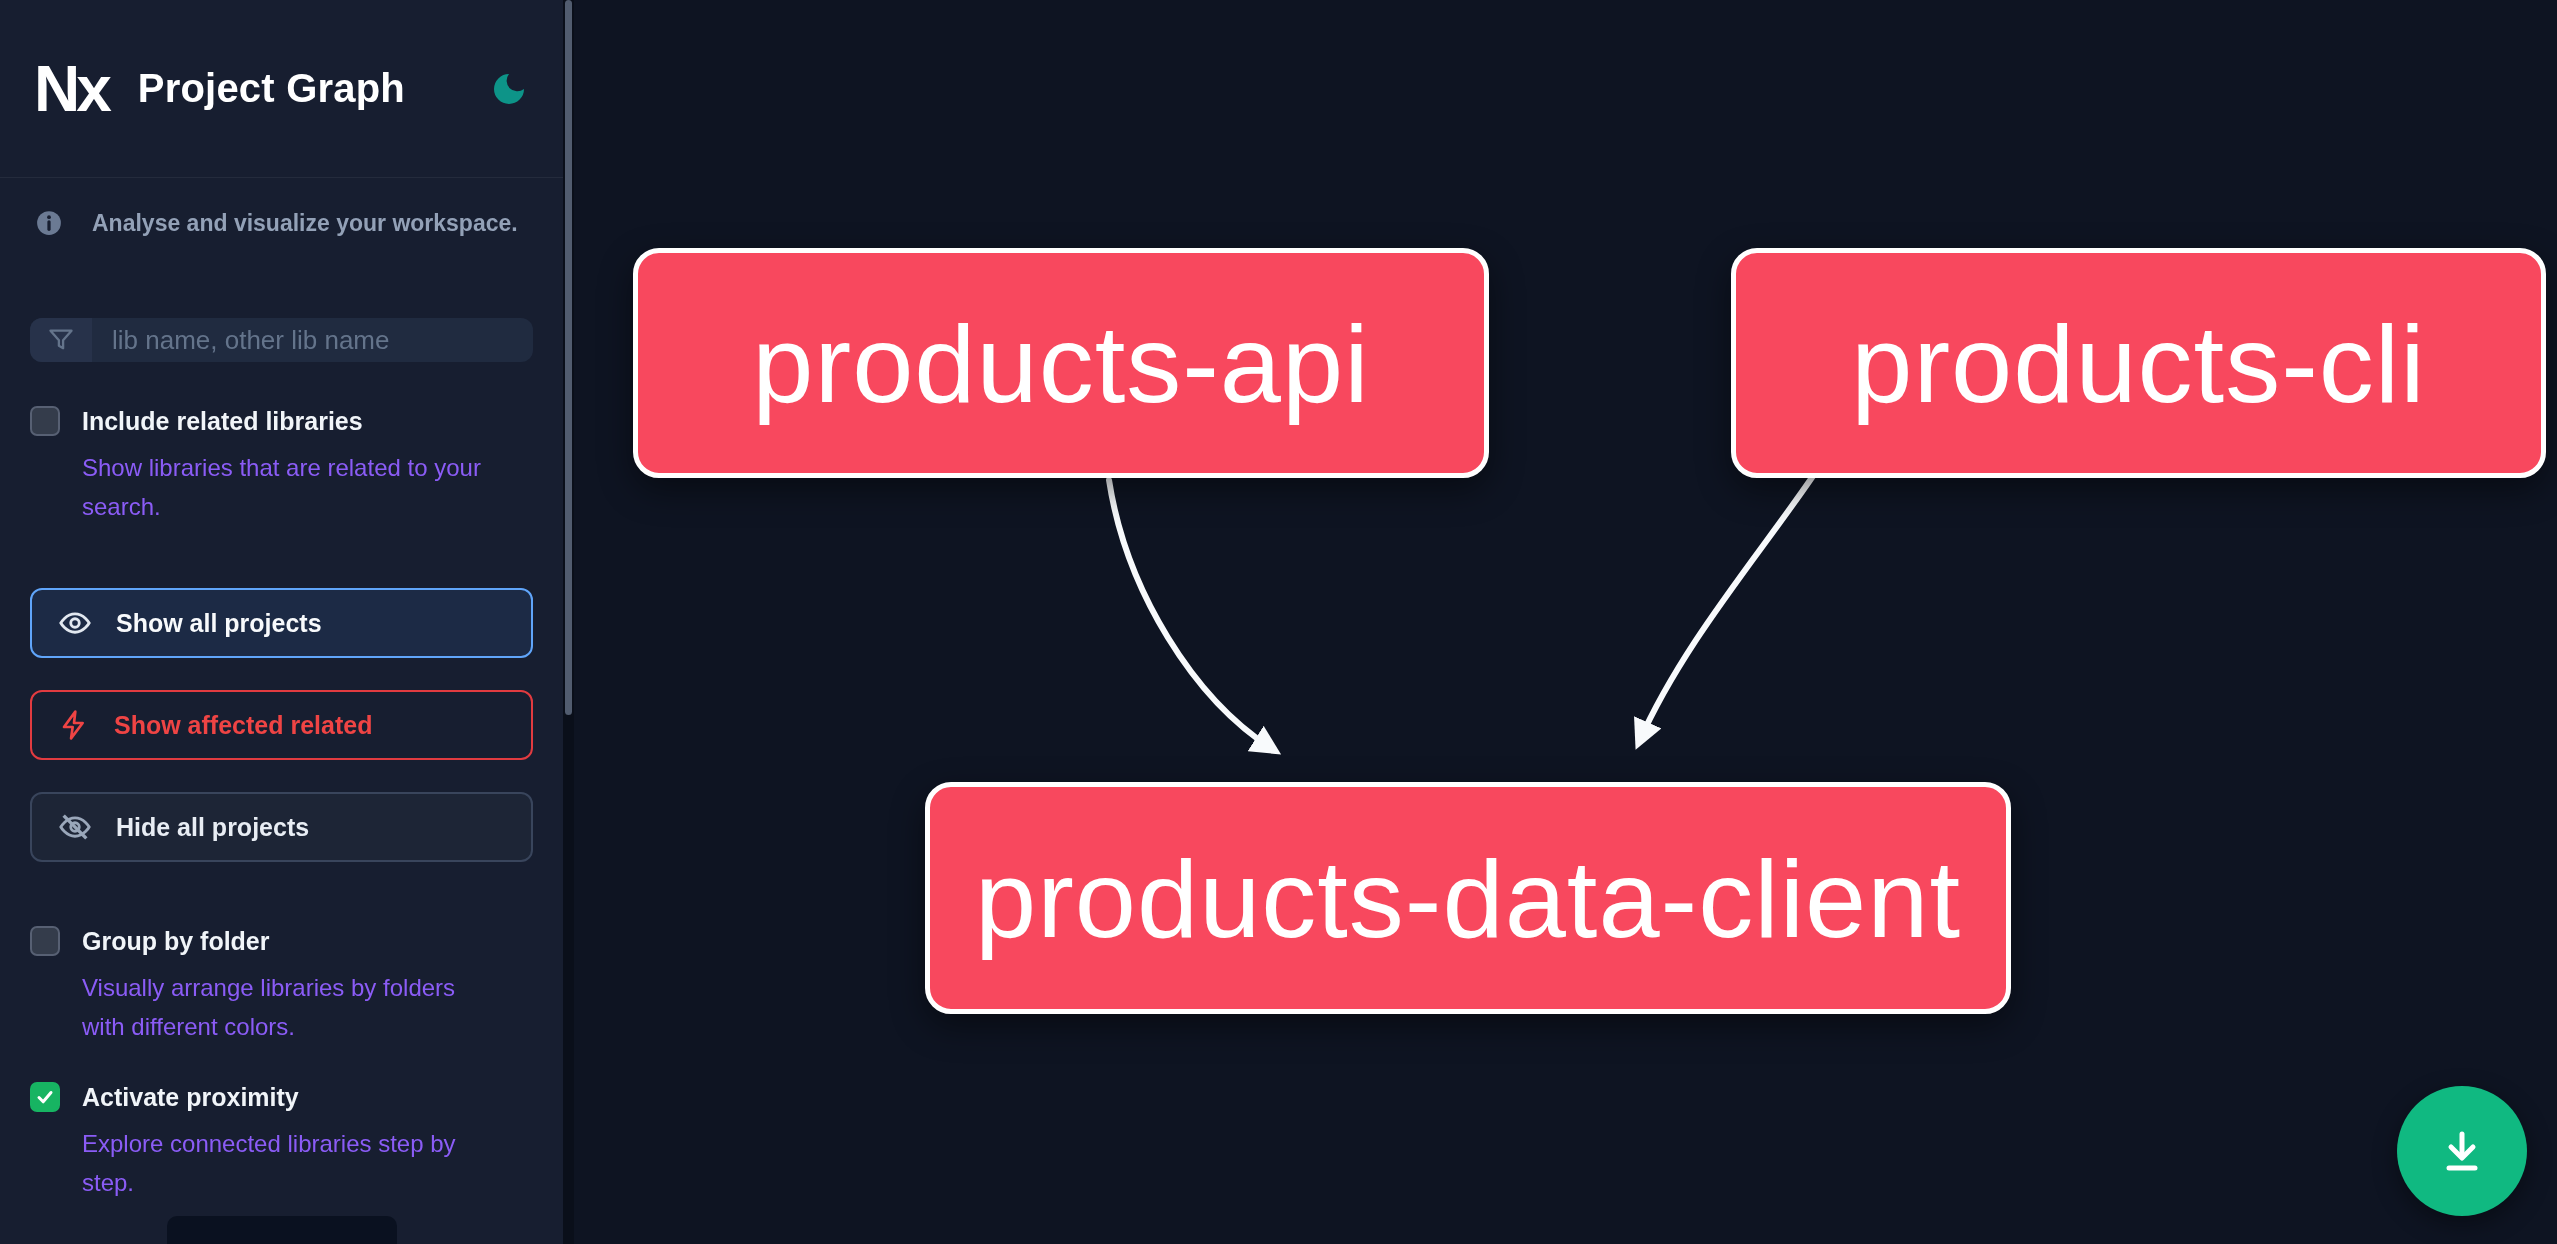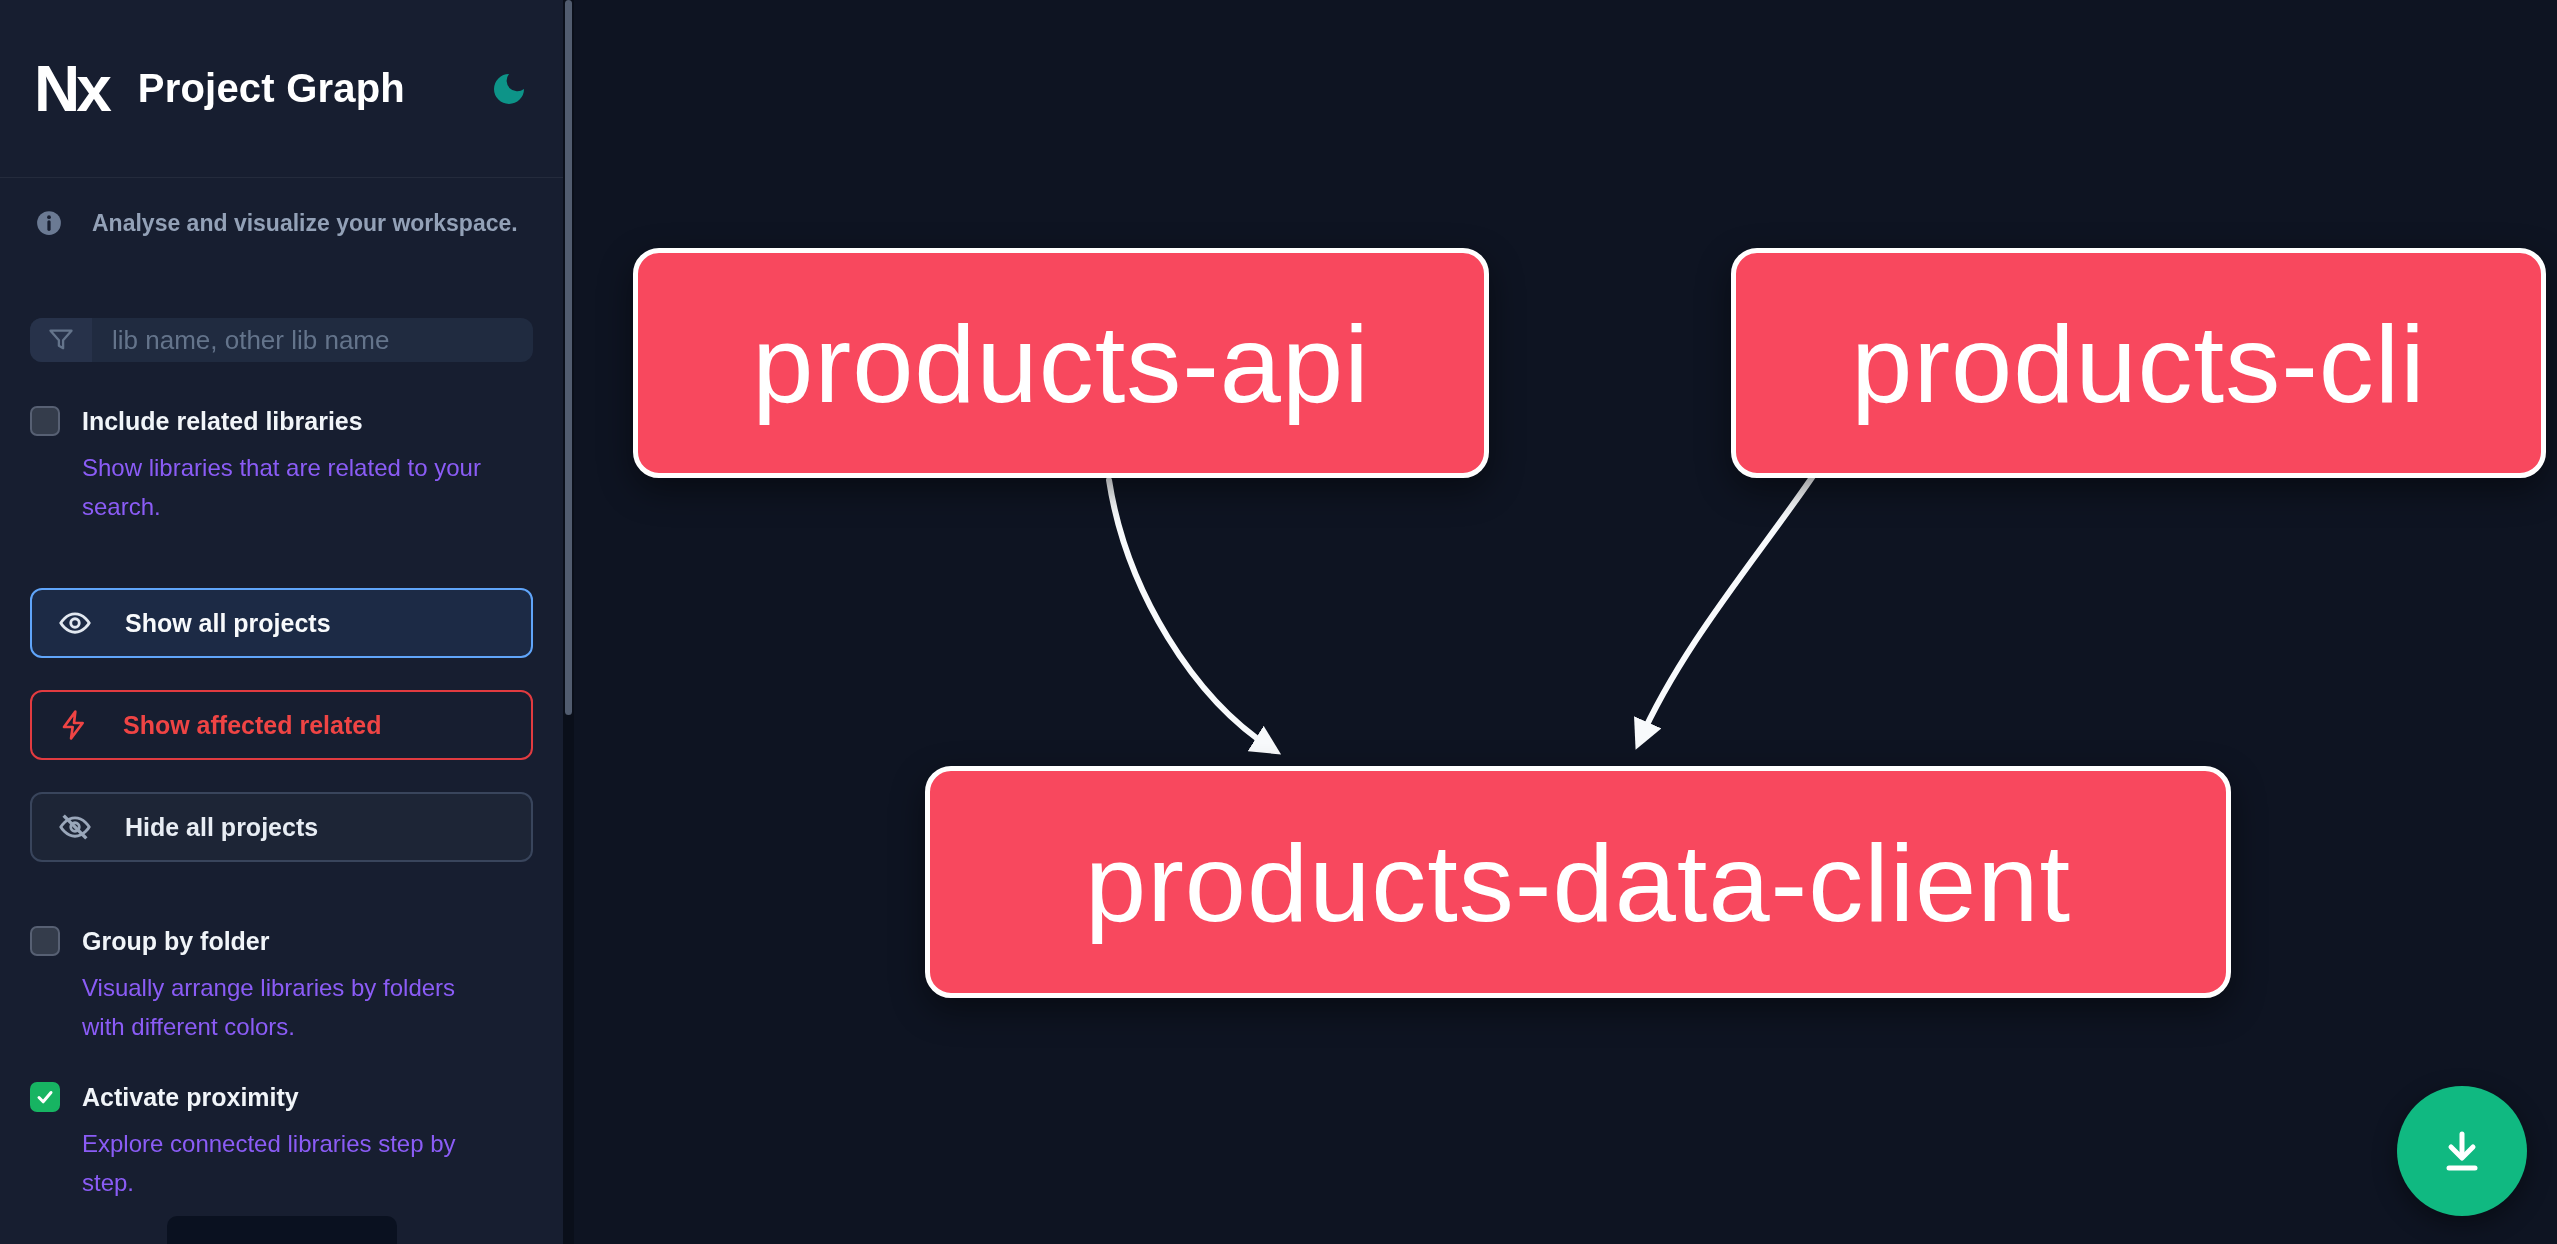--- a/index.html
+++ b/index.html
@@ -46,21 +46,21 @@
     width: 30px; height: 30px; border-radius: 7px; flex: 0 0 30px;
     background: #343c4b; border: 2px solid #576073; display: flex; align-items: center; justify-content: center;
     cursor: pointer;
   }
   .checkbox.checked { background: #17b462; border-color: #17b462; }
   .check-label { color: #f1f5f9; font-weight: 700; font-size: 25px; cursor: pointer; }
   .check-desc { margin: 12px 0 0 52px; max-width: 410px; color: #8b5cf6; font-size: 24px; line-height: 39px; }
 
   .side-btn {
     margin: 0 30px; width: 503px; height: 70px; border-radius: 12px;
-    display: flex; align-items: center; gap: 33px; padding: 0 0 0 26px;
+    display: flex; align-items: center; gap: 24px; padding: 0 0 0 26px;
     font-family: "Liberation Sans", sans-serif; font-size: 25px; font-weight: 700; cursor: pointer;
   }
   .btn-1 { margin-top: 62px; background: #1c2a45; border: 2px solid #60a5fa; color: #f8fafc; }
   .btn-2 { margin-top: 32px; background: transparent; border: 2px solid #e23b40; color: #ef4444; }
   .btn-3 { margin-top: 32px; background: #1d2536; border: 2px solid #39455c; color: #e8edf4; }
 
   .stepper-stub {
     margin: 14px auto 0 auto; width: 230px; height: 44px;
     background: #0a1120; border-radius: 10px;
   }
@@ -76,21 +76,21 @@
   .node {
     position: absolute; z-index: 2;
     background: #f8485e; border: 5px solid #ffffff; border-radius: 26px;
     display: flex; align-items: center; justify-content: center;
     color: #ffffff; font-size: 110px; letter-spacing: 1px;
     box-shadow: 0 12px 34px rgba(0,0,0,0.45);
     cursor: pointer;
   }
   .node-api  { left: 59px;  top: 248px; width: 856px;  height: 230px; }
   .node-cli  { left: 1114px; top: 248px; width: 815px; height: 230px; margin-left: 43px; }
-  .node-data { left: 351px; top: 766px; width: 1306px; height: 232px; align-items: center; }
+  .node-data { left: 351px; top: 782px; width: 1086px; height: 232px; align-items: center; }
 
   .fab {
     position: absolute; right: 30px; bottom: 28px; width: 130px; height: 130px;
     border-radius: 50%; background: #10b981; border: none; cursor: pointer;
     display: flex; align-items: center; justify-content: center; z-index: 4;
     box-shadow: 0 8px 24px rgba(0,0,0,0.4);
   }
 </style>
 </head>
 <body>

